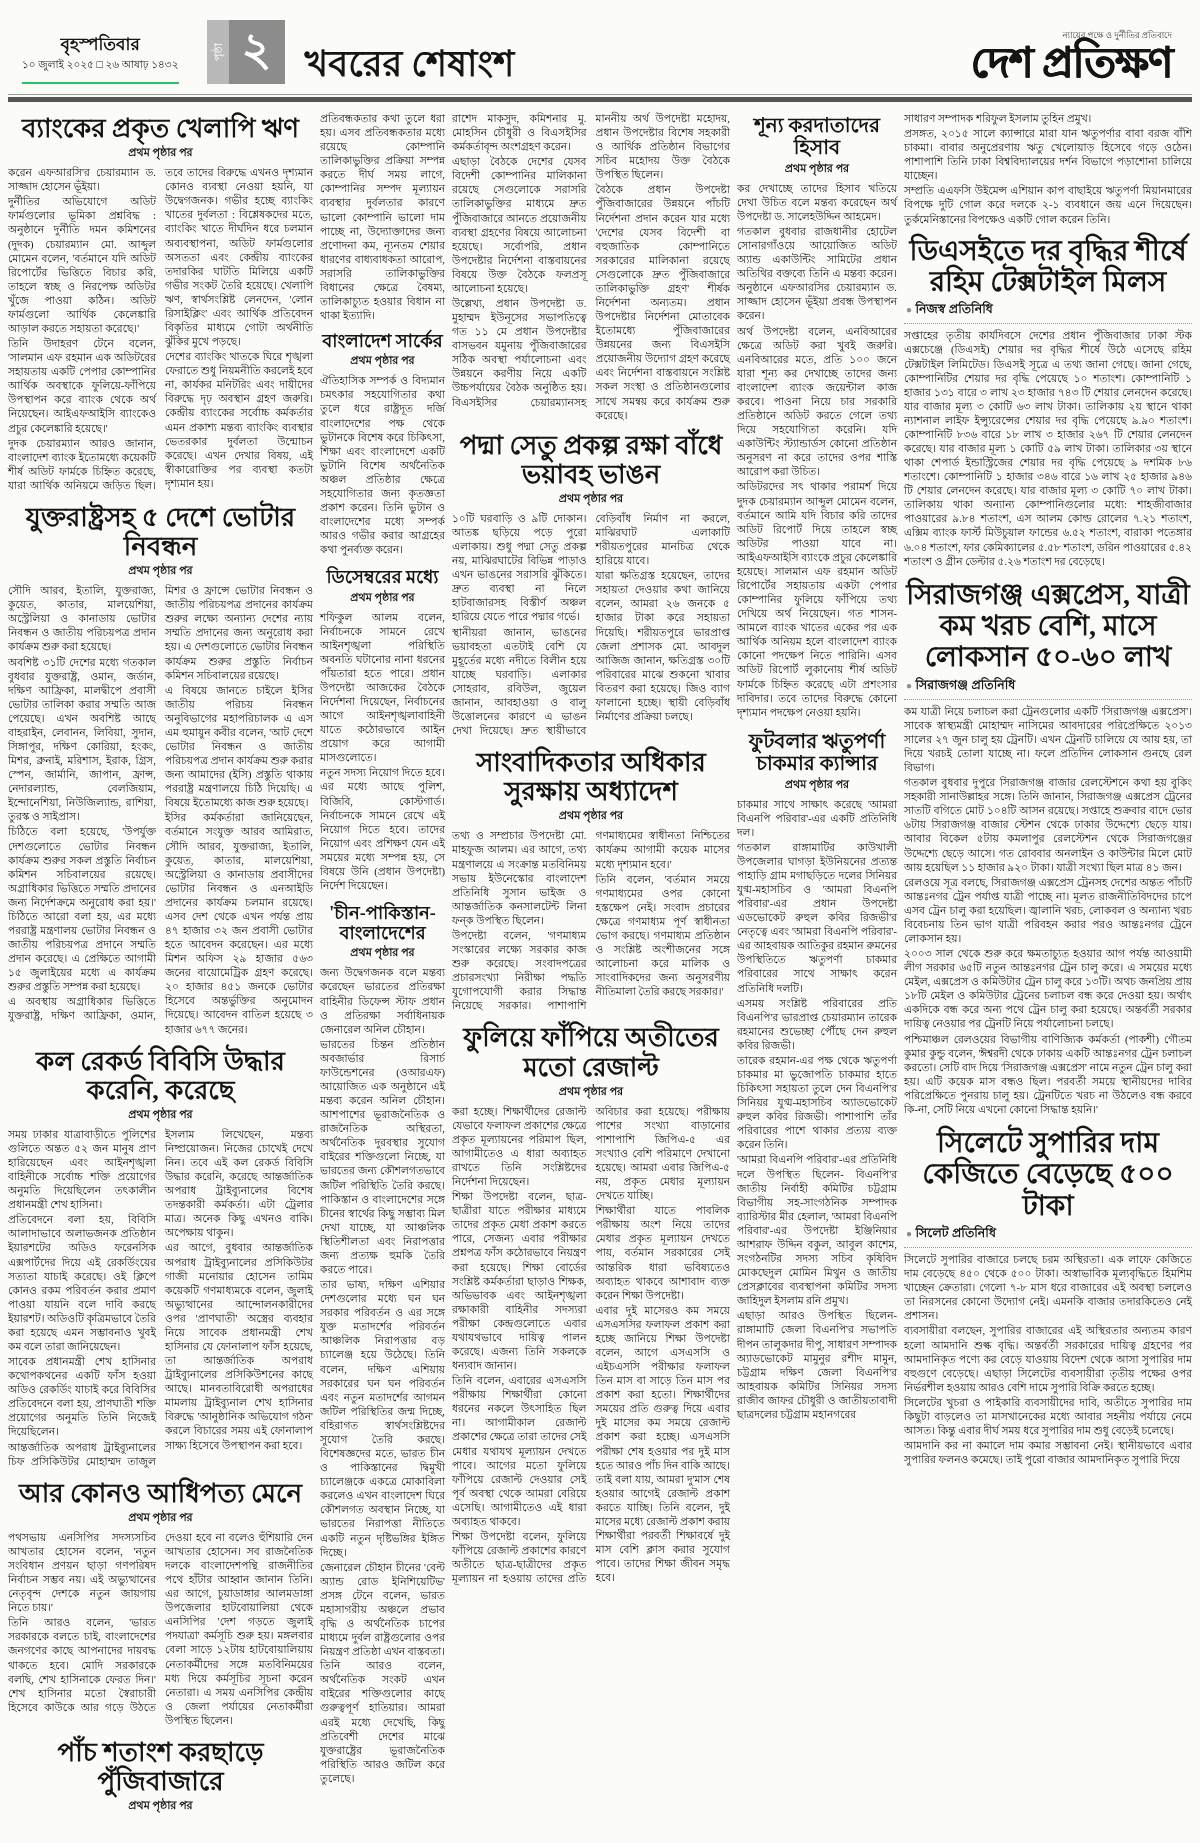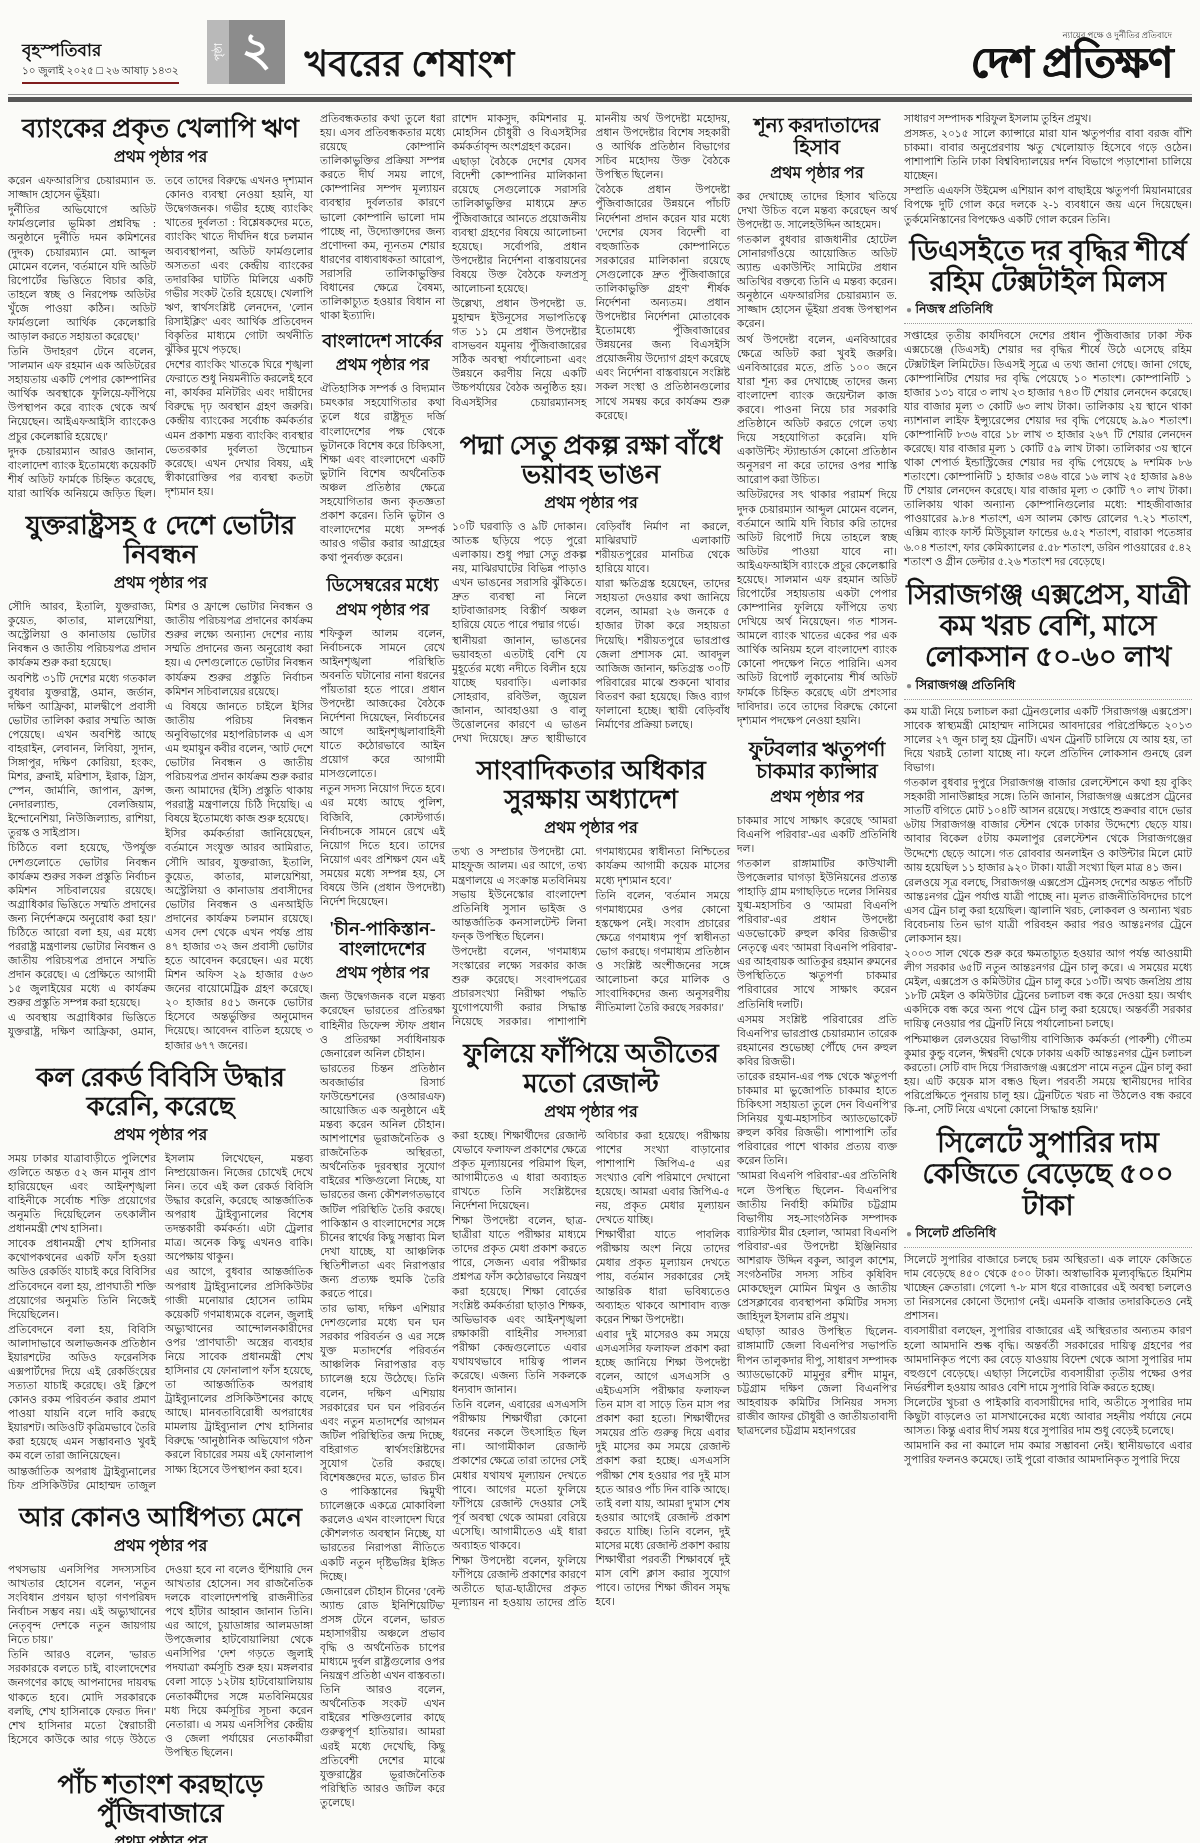--- a/index.html
+++ b/index.html
@@ -1,20 +1,20 @@
 <!DOCTYPE html>
 <html lang="bn"><head>
 <meta charset="utf-8">
 <style>
   html,body{margin:0;padding:0;background:#f6f6f2;}
   body{width:1200px;height:1843px;overflow:hidden;font-family:"Liberation Serif","DejaVu Serif",serif;color:#151515;}
   .page{width:1200px;height:1843px;background:#fbfbf8;box-sizing:border-box;padding:14px 8px 0 8px;}
   
   .masthead-row{display:flex;align-items:flex-end;gap:10px;padding:6px 14px 8px 14px;}
-  .date-block{text-align:left;min-width:150px;border-bottom:2px solid #7f1d1d;padding-bottom:2px;}
+  .date-block{text-align:center;min-width:150px;border-bottom:2px solid #22c55e;padding-bottom:8px;}
   .weekday{font-weight:bold;font-size:17px;line-height:1.15;}
   .dateline{font-size:10.5px;color:#222;margin-top:2px;white-space:nowrap;}
   .page-box{display:flex;align-items:stretch;margin-left:18px;}
   .page-word{background:#b9b9b9;color:#fff;writing-mode:vertical-rl;transform:rotate(180deg);font-size:11px;display:flex;align-items:center;justify-content:center;width:20px;padding:2px 1px;font-family:"Liberation Sans",sans-serif;}
   .page-num{background:#8c8c8c;color:#fff;width:56px;height:64px;display:flex;align-items:center;justify-content:center;font-size:46px;font-weight:bold;}
   .section-title{font-size:36px;font-weight:bold;margin:0 0 2px 10px;letter-spacing:0;line-height:1;}
   .brand{margin-left:auto;text-align:right;padding-right:6px;}
   .tagline{font-size:8.5px;color:#333;margin-bottom:1px;}
   .brand-name{font-size:42px;font-weight:bold;line-height:0.95;letter-spacing:-1px;text-shadow:1px 0 0 #000;}
   .header-rule{border-top:1px solid #9a9a9a;border-bottom:5px solid #565656;height:2px;margin:2px 0 10px 0;}
@@ -25,21 +25,21 @@
   .colC{width:278px;}
   .colD{width:160px;}
   .colE{width:288px;}
   .story{margin-bottom:10px;break-inside:avoid;}
   .hl{font-weight:bold;text-align:center;margin:2px 0 1px 0;line-height:1.12;}
   .hl-a{font-size:26px;}
   .hl-b{font-size:18px;}
   .hl-c{font-size:26px;}
   .hl-d{font-size:20px;}
   .hl-e{font-size:28px;}
-  .kicker{text-align:center;font-size:16px;font-weight:bold;margin-bottom:3px;}
+  .kicker{text-align:center;font-size:11px;font-weight:bold;margin-bottom:3px;}
   .byline{font-size:12.5px;font-weight:bold;margin:3px 0 1px 2px;font-family:"Liberation Sans",sans-serif;}
   .dot{color:#8c8c8c;font-size:10px;}
   .byline-rule{border-bottom:1px dotted #999;margin:3px 0 5px 0;}
   .body{font-size:10.6px;line-height:1.33;text-align:justify;}
   .body p{margin:0 0 1px 0;}
   .cols2{column-count:2;column-gap:9px;}
   .leadin{margin-bottom:8px;}
 </style>
 </head>
 <body>
@@ -87,22 +87,22 @@
             <p>এ অবস্থায় অগ্রাধিকার ভিত্তিতে যুক্তরাষ্ট্র, দক্ষিণ আফ্রিকা, ওমান, মিশর ও ফ্রান্সে ভোটার নিবন্ধন ও জাতীয় পরিচয়পত্র প্রদানের কার্যক্রম শুরুর লক্ষ্যে অন্যান্য দেশের ন্যায় সম্মতি প্রদানের জন্য অনুরোধ করা হয়। এ দেশগুলোতে ভোটার নিবন্ধন কার্যক্রম শুরুর প্রস্তুতি নির্বাচন কমিশন সচিবালয়ের রয়েছে।</p>
             <p>এ বিষয়ে জানতে চাইলে ইসির জাতীয় পরিচয় নিবন্ধন অনুবিভাগের মহাপরিচালক এ এস এম হুমায়ুন কবীর বলেন, 'আট দেশে ভোটার নিবন্ধন ও জাতীয় পরিচয়পত্র প্রদান কার্যক্রম শুরু করার জন্য আমাদের (ইসি) প্রস্তুতি থাকায় পররাষ্ট্র মন্ত্রণালয়ে চিঠি দিয়েছি। এ বিষয়ে ইতোমধ্যে কাজ শুরু হয়েছে।</p>
             <p>ইসির কর্মকর্তারা জানিয়েছেন, বর্তমানে সংযুক্ত আরব আমিরাত, সৌদি আরব, যুক্তরাজ্য, ইতালি, কুয়েত, কাতার, মালয়েশিয়া, অস্ট্রেলিয়া ও কানাডায় প্রবাসীদের ভোটার নিবন্ধন ও এনআইডি প্রদানের কার্যক্রম চলমান রয়েছে। এসব দেশ থেকে এখন পর্যন্ত প্রায় ৪৭ হাজার ৩২ জন প্রবাসী ভোটার হতে আবেদন করেছেন। এর মধ্যে মিশন অফিস ২৯ হাজার ৫৬৩ জনের বায়োমেট্রিক গ্রহণ করেছে। ২০ হাজার ৪৫১ জনকে ভোটার হিসেবে অন্তর্ভুক্তির অনুমোদন দিয়েছে। আবেদন বাতিল হয়েছে ৩ হাজার ৬৭৭ জনের।</p>
           </div>
       </article>
       <article class="story">
         <h2 class="hl hl-a">কল রেকর্ড বিবিসি উদ্ধার করেনি, করেছে</h2>
         <div class="kicker">প্রথম পৃষ্ঠার পর</div>
         <div class="body cols2">
             <p>সময় ঢাকার যাত্রাবাড়ীতে পুলিশের গুলিতে অন্তত ৫২ জন মানুষ প্রাণ হারিয়েছেন এবং আইনশৃঙ্খলা বাহিনীকে সর্বোচ্চ শক্তি প্রয়োগের অনুমতি দিয়েছিলেন তৎকালীন প্রধানমন্ত্রী শেখ হাসিনা।</p>
+            <p>প্রতিবেদনে বলা হয়, বিবিসি আলাদাভাবে অলাভজনক প্রতিষ্ঠান ইয়ারশটের অডিও ফরেনসিক এক্সপার্টদের দিয়ে এই রেকর্ডিংয়ের সত্যতা যাচাই করেছে। ওই ক্লিপে কোনও রকম পরিবর্তন করার প্রমাণ পাওয়া যায়নি বলে দাবি করছে ইয়ারশট। অডিওটি কৃত্রিমভাবে তৈরি করা হয়েছে এমন সম্ভাবনাও খুবই কম বলে তারা জানিয়েছেন।</p>
             <p>সাবেক প্রধানমন্ত্রী শেখ হাসিনার কথোপকথনের একটি ফাঁস হওয়া অডিও রেকর্ডিং যাচাই করে বিবিসির প্রতিবেদনে বলা হয়, প্রাণঘাতী শক্তি প্রয়োগের অনুমতি তিনি নিজেই দিয়েছিলেন।</p>
-            <p>প্রতিবেদনে বলা হয়, বিবিসি আলাদাভাবে অলাভজনক প্রতিষ্ঠান ইয়ারশটের অডিও ফরেনসিক এক্সপার্টদের দিয়ে এই রেকর্ডিংয়ের সত্যতা যাচাই করেছে। ওই ক্লিপে কোনও রকম পরিবর্তন করার প্রমাণ পাওয়া যায়নি বলে দাবি করছে ইয়ারশট। অডিওটি কৃত্রিমভাবে তৈরি করা হয়েছে এমন সম্ভাবনাও খুবই কম বলে তারা জানিয়েছেন।</p>
             <p>আন্তর্জাতিক অপরাধ ট্রাইব্যুনালের চিফ প্রসিকিউটর মোহাম্মদ তাজুল ইসলাম লিখেছেন, মন্তব্য নিষ্প্রয়োজন। নিজের চোখেই দেখে নিন। তবে এই কল রেকর্ড বিবিসি উদ্ধার করেনি, করেছে আন্তর্জাতিক অপরাধ ট্রাইব্যুনালের বিশেষ তদন্তকারী কর্মকর্তা। এটা ট্রেলার মাত্র। অনেক কিছু এখনও বাকি। অপেক্ষায় থাকুন।</p>
             <p>এর আগে, বুধবার আন্তর্জাতিক অপরাধ ট্রাইব্যুনালের প্রসিকিউটর গাজী মনোয়ার হোসেন তামিম কয়েকটি গণমাধ্যমকে বলেন, জুলাই অভ্যুত্থানের আন্দোলনকারীদের ওপর 'প্রাণঘাতী' অস্ত্রের ব্যবহার নিয়ে সাবেক প্রধানমন্ত্রী শেখ হাসিনার যে ফোনালাপ ফাঁস হয়েছে, তা আন্তর্জাতিক অপরাধ ট্রাইব্যুনালের প্রসিকিউশনের কাছে আছে। মানবতাবিরোধী অপরাধের মামলায় ট্রাইব্যুনাল শেখ হাসিনার বিরুদ্ধে 'আনুষ্ঠানিক অভিযোগ গঠন' করলে বিচারের সময় এই ফোনালাপ সাক্ষ্য হিসেবে উপস্থাপন করা হবে।</p>
           </div>
       </article>
       <article class="story">
         <h2 class="hl hl-a">আর কোনও আধিপত্য মেনে</h2>
         <div class="kicker">প্রথম পৃষ্ঠার পর</div>
         <div class="body cols2">
             <p>পথসভায় এনসিপির সদস্যসচিব আখতার হোসেন বলেন, 'নতুন সংবিধান প্রণয়ন ছাড়া গণপরিষদ নির্বাচন সম্ভব নয়। এই অভ্যুত্থানের নেতৃবৃন্দ দেশকে নতুন জায়গায় নিতে চায়।'</p>
             <p>তিনি আরও বলেন, 'ভারত সরকারকে বলতে চাই, বাংলাদেশের জনগণের কাছে আপনাদের দায়বদ্ধ থাকতে হবে। মোদি সরকারকে বলছি, শেখ হাসিনাকে ফেরত দিন।' শেখ হাসিনার মতো স্বৈরাচারী হিসেবে কাউকে আর গড়ে উঠতে দেওয়া হবে না বলেও হুঁশিয়ারি দেন আখতার হোসেন। সব রাজনৈতিক দলকে বাংলাদেশপন্থি রাজনীতির পথে হাঁটার আহ্বান জানান তিনি। এর আগে, চুয়াডাঙ্গার আলমডাঙ্গা উপজেলার হাটবোয়ালিয়া থেকে এনসিপির 'দেশ গড়তে জুলাই পদযাত্রা' কর্মসূচি শুরু হয়। মঙ্গলবার বেলা সাড়ে ১২টায় হাটবোয়ালিয়ায় নেতাকর্মীদের সঙ্গে মতবিনিময়ের মধ্য দিয়ে কর্মসূচির সূচনা করেন নেতারা। এ সময় এনসিপির কেন্দ্রীয় ও জেলা পর্যায়ের নেতাকর্মীরা উপস্থিত ছিলেন।</p>

